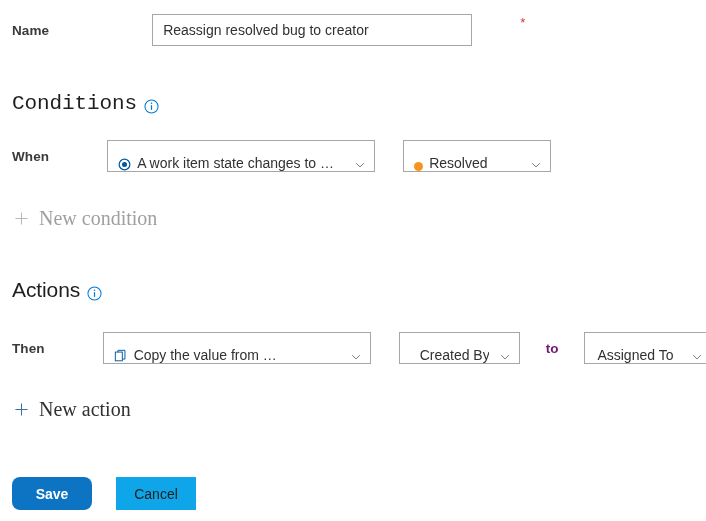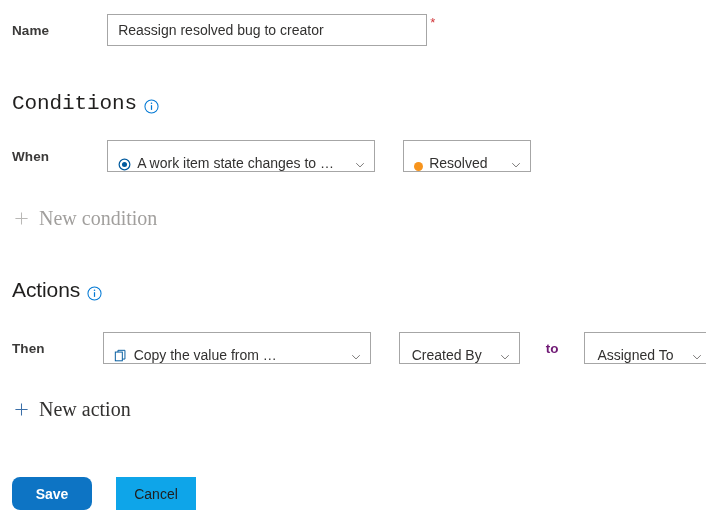--- a/index.html
+++ b/index.html
@@ -158,21 +158,21 @@
 
   .inline-word {
     font-size: 13.5px;
     font-weight: bold;
     color: #701a75;
   }
 </style>
 </head>
 <body>
 
-<div class="row" style="left:12px; top:14px;">
+<div class="row" style="left:12px; top:14px;gap:45px;">
   <span class="field-label">Name</span>
   <input class="text-input" type="text" style="width: 320px; margin-left: 58px;" value="Reassign resolved bug to creator">
   <span class="required-star">*</span>
 </div>
 
 <div class="section-heading" style="left:12px; top:92px;font-family:Liberation Mono, monospace;">
   <span class="title">Conditions</span>
   <span class="info-icon" title="info">
     <svg width="15" height="15" viewBox="0 0 16 16" aria-hidden="true">
       <circle cx="8" cy="8" r="7" fill="none" stroke="#0078d4" stroke-width="1.1"></circle>
@@ -193,21 +193,21 @@
       </svg>
     </span>
     <span class="dd-text">A work item state changes to …</span>
     <span class="chevron">
       <svg width="12" height="12" viewBox="0 0 16 16" aria-hidden="true">
         <path d="M3 5.6 L8 10.6 L13 5.6" fill="none" stroke="#605e5c" stroke-width="1.1"></path>
       </svg>
     </span>
   </div>
 
-  <div class="dropdown" style="width:128px; margin-left:28px;">
+  <div class="dropdown" style="width:148px; margin-left:28px;">
     <span class="dd-icon">
       <span class="state-dot" style="background:#f7941d;"></span>
     </span>
     <span class="dd-text">Resolved</span>
     <span class="chevron">
       <svg width="12" height="12" viewBox="0 0 16 16" aria-hidden="true">
         <path d="M3 5.6 L8 10.6 L13 5.6" fill="none" stroke="#605e5c" stroke-width="1.1"></path>
       </svg>
     </span>
   </div>
@@ -244,21 +244,21 @@
       </svg>
     </span>
     <span class="dd-text">Copy the value from …</span>
     <span class="chevron">
       <svg width="12" height="12" viewBox="0 0 16 16" aria-hidden="true">
         <path d="M3 5.6 L8 10.6 L13 5.6" fill="none" stroke="#605e5c" stroke-width="1.1"></path>
       </svg>
     </span>
   </div>
 
-  <div class="dropdown" style="width:121px; margin-left:28px; padding-left:12px;">
+  <div class="dropdown" style="width:121px; margin-left:28px; padding-left:20px;">
     <span class="dd-text">Created By</span>
     <span class="chevron">
       <svg width="12" height="12" viewBox="0 0 16 16" aria-hidden="true">
         <path d="M3 5.6 L8 10.6 L13 5.6" fill="none" stroke="#605e5c" stroke-width="1.1"></path>
       </svg>
     </span>
   </div>
 
   <span class="inline-word" style="margin-left:26px;">to</span>
 

